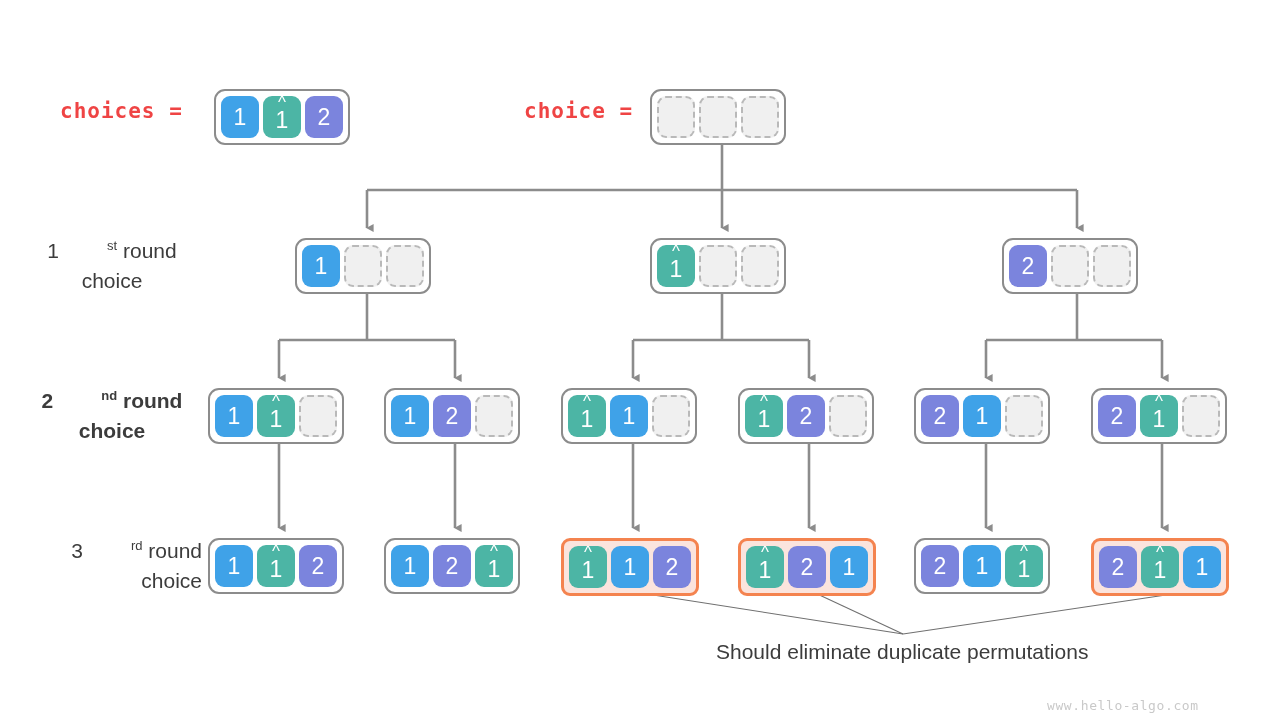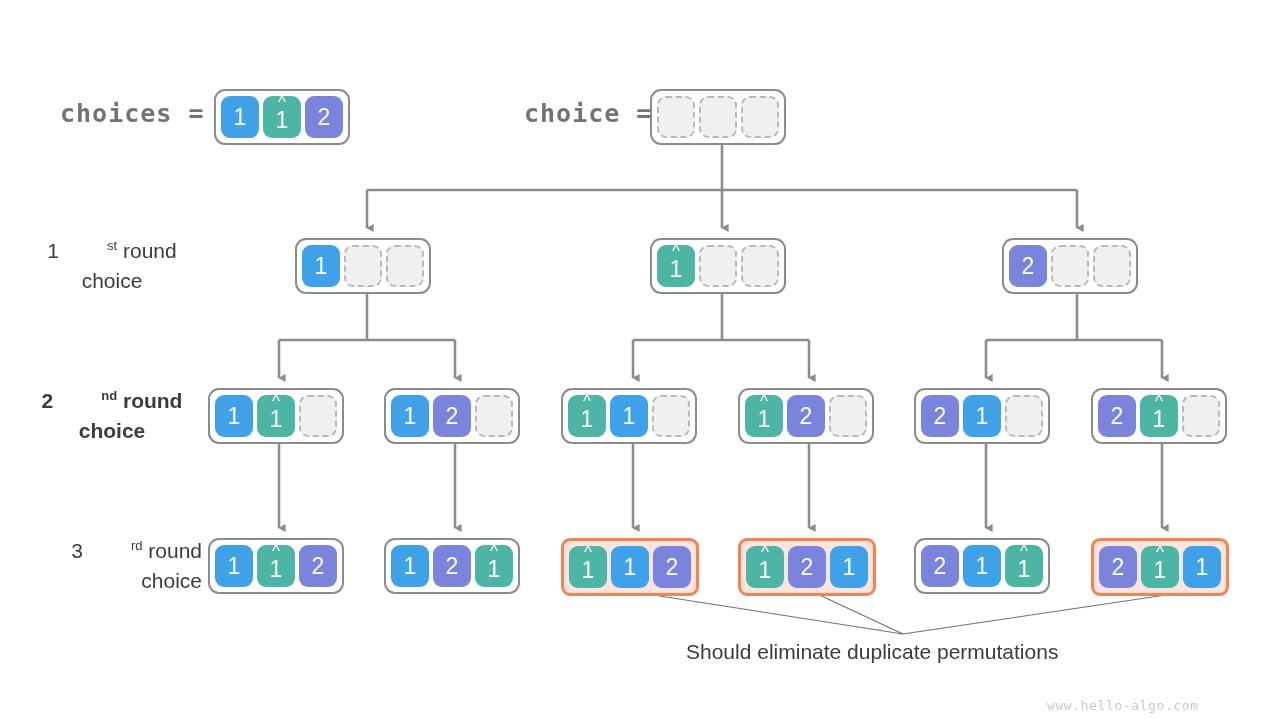--- a/index.html
+++ b/index.html
@@ -12,22 +12,22 @@
   #stage{position:relative;width:1280px;height:720px;}
 
   
   #wires{position:absolute;left:0;top:0;width:1280px;height:720px;}
 
   
   .mono-label{
     position:absolute;
     font-family:"DejaVu Sans Mono","Liberation Mono",monospace;
     font-weight:700;
-    font-size:25px;
-    color:#737373;
+    font-size:21px;
+    color:#ef4444;
     letter-spacing:1px;
     white-space:nowrap;
   }
 
   
   .round-label{
     position:absolute;
     width:180px;
     text-align:center;
     font-size:21px;
@@ -179,21 +179,21 @@
   </div>
   <div class="round-label" style="left:22px;top:386px;font-weight:bold;">
     <span>2</span><sup>nd</sup><span> round</span><br>
     <span>choice</span>
   </div>
   <div class="round-label" style="left:22px;top:536px;text-align:right;">
     <span>3</span><sup>rd</sup><span> round</span><br>
     <span>choice</span>
   </div>
 
-  <div class="caption" style="left:686px;top:640px;">Should eliminate duplicate permutations</div>
+  <div class="caption" style="left:716px;top:640px;">Should eliminate duplicate permutations</div>
 
   <div class="watermark" style="left:1047px;top:678px;margin-top:20px;">www.hello-algo.com</div>
 
 <div class="arr" style="left: 295px; top: 238px;">
       <div class="cell v1">1</div>
       <div class="cell empty"></div>
       <div class="cell empty"></div>
     </div>
     <div class="arr" style="left: 650px; top: 238px;">
       <div class="cell v1h">

